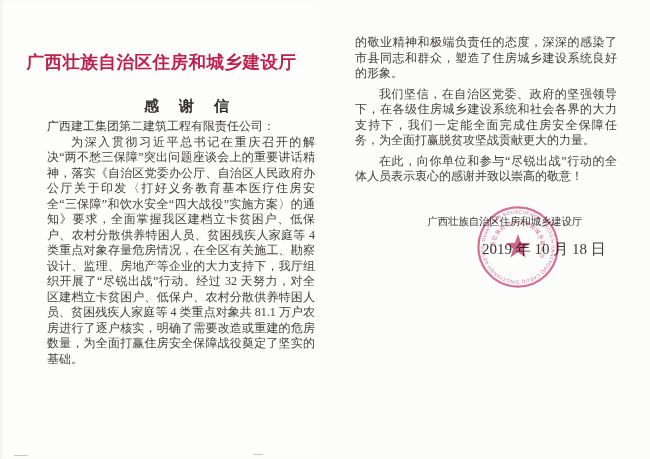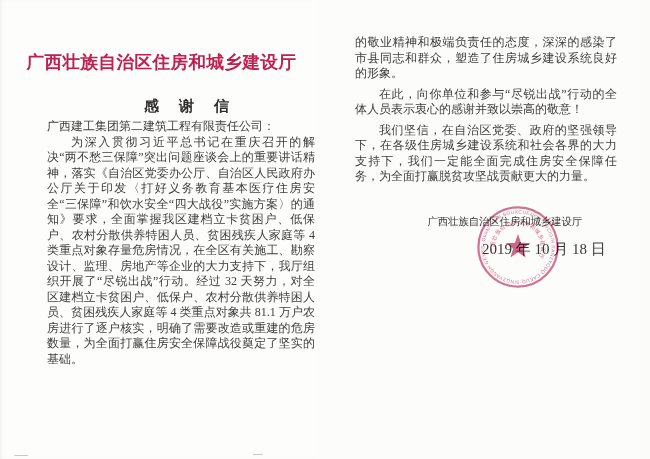--- a/index.html
+++ b/index.html
@@ -64,22 +64,22 @@
       <p class="salutation">广西建工集团第二建筑工程有限责任公司：</p>
       <p class="indent">为深入贯彻习近平总书记在重庆召开的解决“两不愁三保障”突出问题座谈会上的重要讲话精神，落实《自治区党委办公厅、自治区人民政府办公厅关于印发〈打好义务教育基本医疗住房安全“三保障”和饮水安全“四大战役”实施方案〉的通知》要求，全面掌握我区建档立卡贫困户、低保户、农村分散供养特困人员、贫困残疾人家庭等 4 类重点对象存量危房情况，在全区有关施工、勘察设计、监理、房地产等企业的大力支持下，我厅组织开展了“尽锐出战”行动。经过 32 天努力，对全区建档立卡贫困户、低保户、农村分散供养特困人员、贫困残疾人家庭等 4 类重点对象共 81.1 万户农房进行了逐户核实，明确了需要改造或重建的危房数量，为全面打赢住房安全保障战役奠定了坚实的基础。</p>
     </div>
   </div>
 
   <div class="seam"></div>
 
   <div class="page page-right">
     <div class="body-text body-right">
       <p>的敬业精神和极端负责任的态度，深深的感染了市县同志和群众，塑造了住房城乡建设系统良好的形象。</p>
+      <p class="indent pgap">我们坚信，在自治区党委、政府的坚强领导下，在各级住房城乡建设系统和社会各界的大力支持下，我们一定能全面完成住房安全保障任务，为全面打赢脱贫攻坚战贡献更大的力量。</p>
       <p class="indent pgap">在此，向你单位和参与“尽锐出战”行动的全体人员表示衷心的感谢并致以崇高的敬意！</p>
-      <p class="indent pgap">我们坚信，在自治区党委、政府的坚强领导下，在各级住房城乡建设系统和社会各界的大力支持下，我们一定能全面完成住房安全保障任务，为全面打赢脱贫攻坚战贡献更大的力量。</p>
     </div>
 
     <div class="signature">广西壮族自治区住房和城乡建设厅</div>
     <div class="sig-date">2019 年 10 月 18 日</div>
 
     <svg class="seal" viewBox="0 0 100 100" xmlns="http://www.w3.org/2000/svg">
       <defs>
         <path id="outerArc" d="M50,50 m-39,0 a39,39 0 1,1 78,0 a39,39 0 1,1 -78,0"></path>
         <path id="innerArc" d="M30.9,69.1 A27,27 0 1 1 69.1,69.1"></path>
       </defs>

